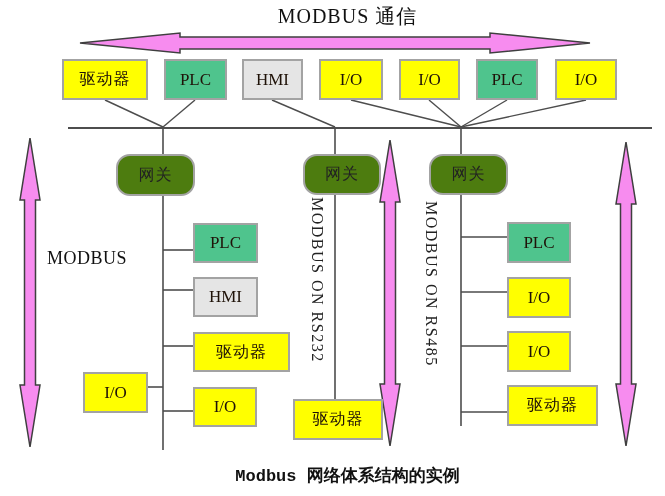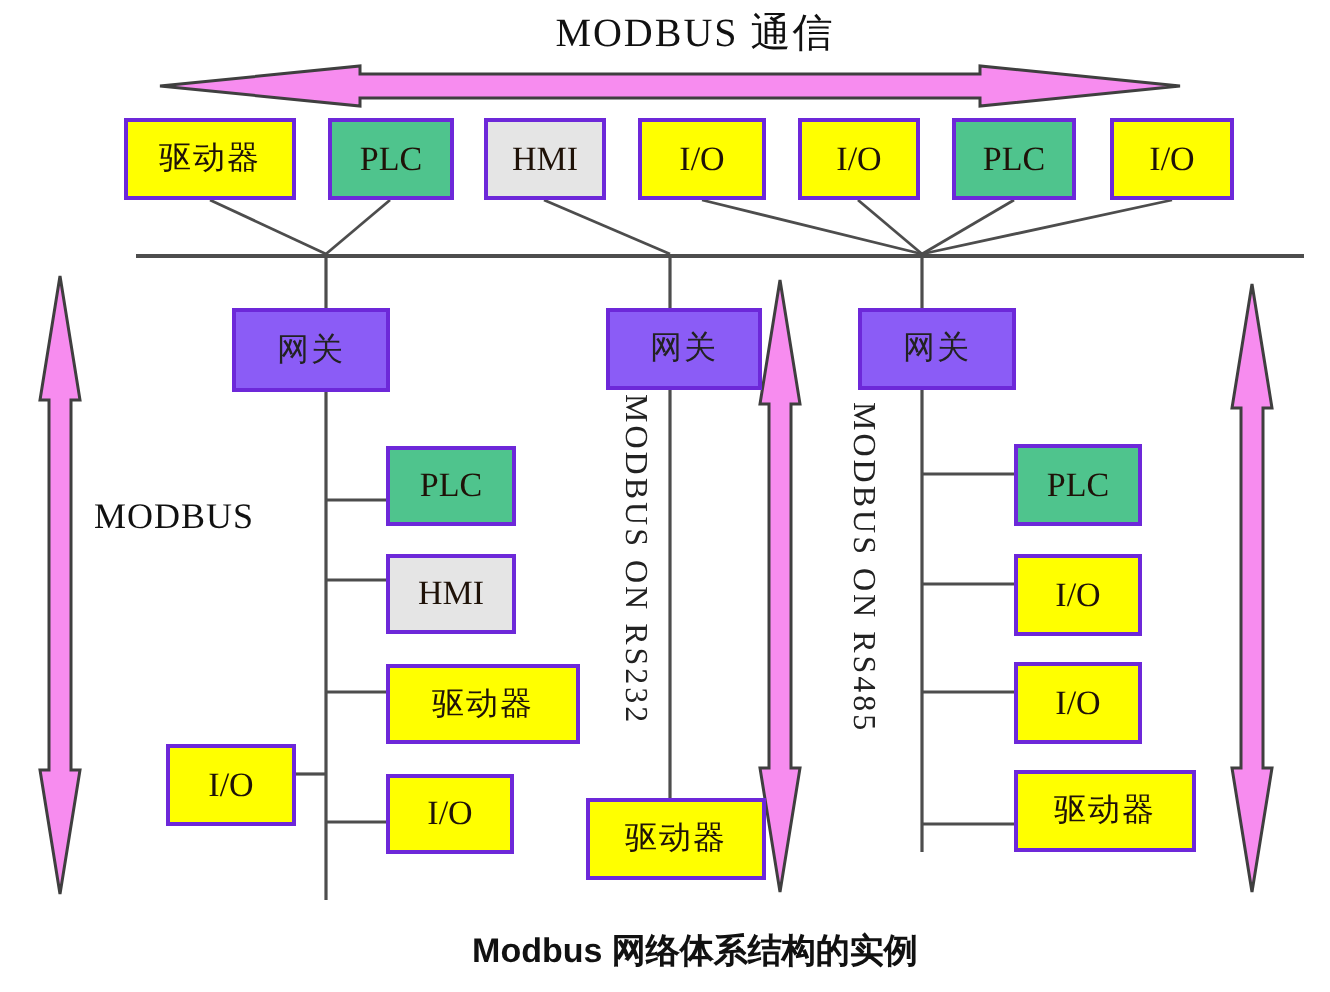--- a/index.html
+++ b/index.html
@@ -1,37 +1,37 @@
 <!DOCTYPE html>
 <html><head>
 <meta charset="utf-8">
 <style>
   html,body{margin:0;padding:0;background:#fff;}
   #stage{position:relative;width:665px;height:493px;background:#ffffff;overflow:hidden;
          font-family:"Liberation Serif",serif;}
   #wires{position:absolute;left:0;top:0;z-index:0;}
-  .box{position:absolute;box-sizing:border-box;border:2px solid #6d28d9;
+  .box{position:absolute;box-sizing:border-box;border:2px solid #a3a3a3;
        display:flex;align-items:center;justify-content:center;
        font-family:"Liberation Serif",serif;font-size:17px;color:#1f1208;z-index:2;}
   .yellow{background:#FFFF00;}
   .green{background:#4FC48D;align-items:center;}
   .orange{background:#e5e5e5;}
-  .gray{background:#8b5cf6;color:#222;}
+  .gray{background:#4d7c0f;color:#222;border-radius:14px;}
   .cn{font-size:16px;letter-spacing:1px;}
   .lbl{position:absolute;color:#111;z-index:3;}
   #title{left:180px;top:3px;width:335px;text-align:center;
          font-size:20px;letter-spacing:1px;}
   #tcpip{left:186px;top:107px;font-size:16px;letter-spacing:0.5px;}
   #mbplus{left:47px;top:243px;font-size:18px;line-height:30px;letter-spacing:0.5px;}
   .vtext{position:absolute;writing-mode:vertical-rl;font-family:"Liberation Serif",serif;
          font-size:16px;letter-spacing:1.5px;color:#222;z-index:1;}
   #rs232{left:308px;top:197px;height:200px;}
   #rs485{left:422px;top:201px;height:200px;}
   #caption{left:180px;top:464px;width:335px;text-align:center;
-           font-family:Liberation Sans, sans-serif;font-weight:bold;font-size:17px;}
+           font-family:Liberation Mono, monospace;font-weight:bold;font-size:17px;}
   
   #t1{left:62px;top:59px;width:86px;height:41px;}
   #t2{left:164px;top:59px;width:63px;height:41px;}
   #t3{left:242px;top:59px;width:61px;height:41px;}
   #t4{left:319px;top:59px;width:64px;height:41px;}
   #t5{left:399px;top:59px;width:61px;height:41px;}
   #t6{left:476px;top:59px;width:62px;height:41px;}
   #t7{left:555px;top:59px;width:62px;height:41px;}
   
   #g1{left:116px;top:154px;width:79px;height:42px;}

